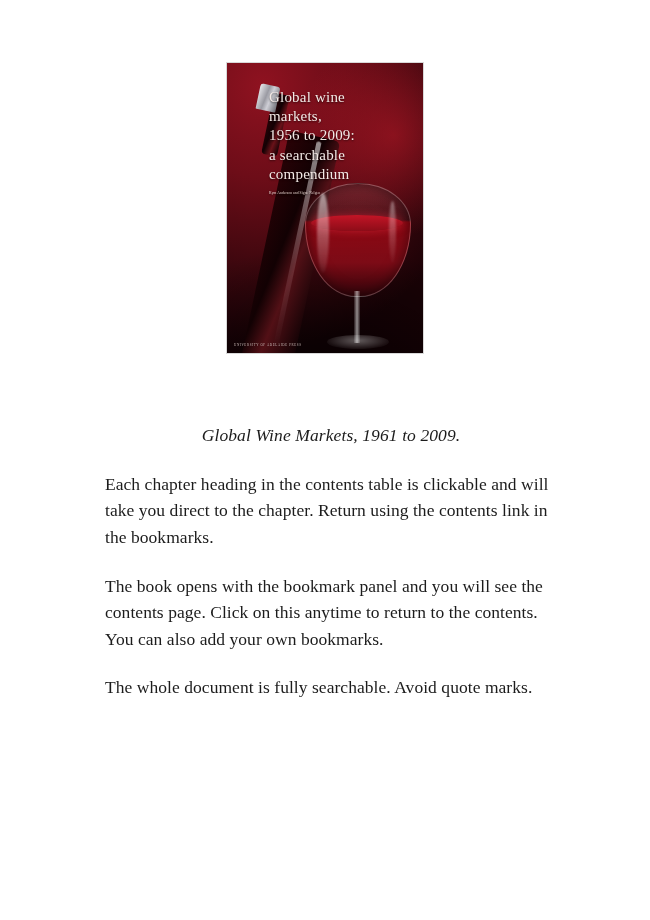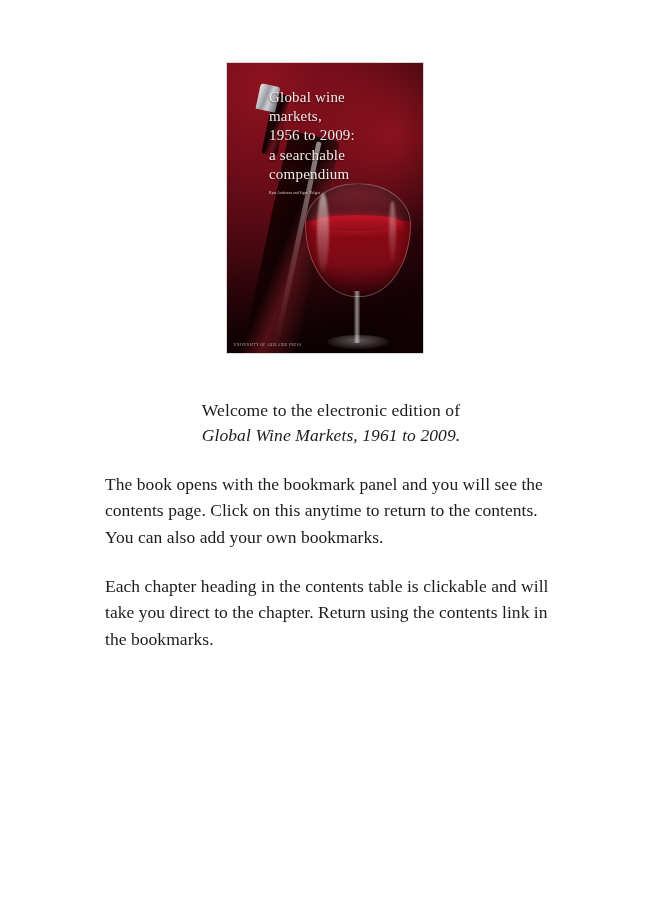--- a/index.html
+++ b/index.html
@@ -239,21 +239,22 @@
         <div class="t-line">a searchable compendium</div>
         <div class="t-sub">Kym Anderson and Signe Nelgen</div>
       </div>
 
       <div class="spine-tag">UNIVERSITY OF ADELAIDE PRESS</div>
     </div>
   </div>
 
   <div class="body-text">
     <p class="welcome">
-      <span>Welcome to the electronic edition of</span><br>
+      <br>
       <span class="line2">Global Wine Markets, 1961 to 2009.</span>
     </p>
 
+    <p class="para">Each chapter heading in the contents table is clickable and will take you direct to the chapter.  Return using the contents link in the bookmarks.</p>
     <p class="para">The book opens with the bookmark panel and you will see the contents page.  Click on this anytime to return to the contents.  You can also add your own bookmarks.</p>
-    <p class="para">Each chapter heading in the contents table is clickable and will take you direct to the chapter.  Return using the contents link in the bookmarks.</p>
+    <p class="para">The whole document is fully searchable.  Avoid quote marks.</p>
   </div>
 
 </div>
 
 </body></html>

